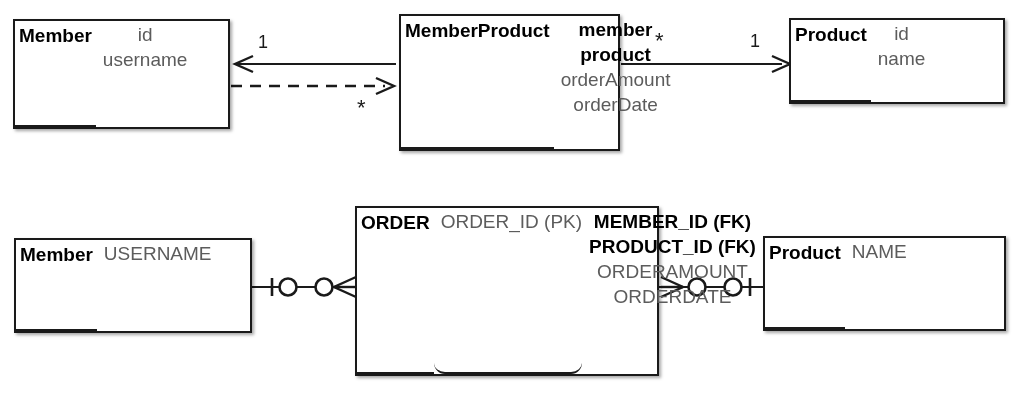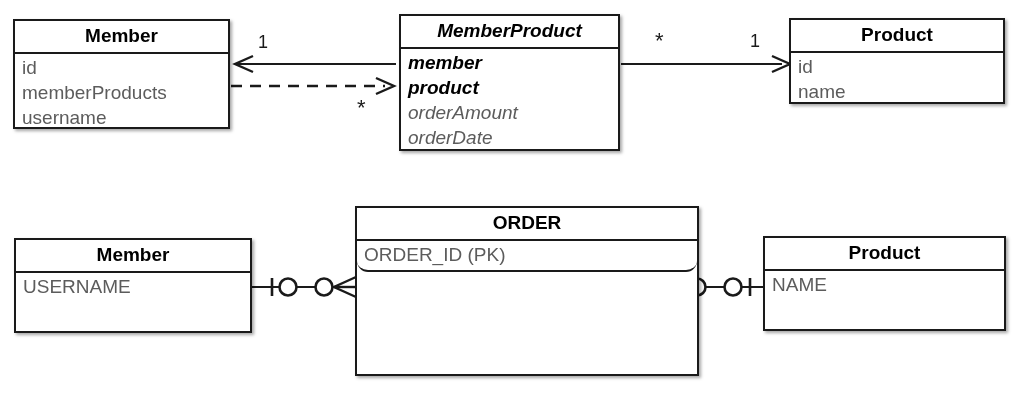--- a/index.html
+++ b/index.html
@@ -20,21 +20,21 @@
     width: 1018px;
     height: 412px;
   }
   .box {
     position: absolute;
     box-sizing: border-box;
     background: #ffffff;
     border: 2px solid #1a1a1a;
     box-shadow: 2px 2px 3px rgba(0,0,0,0.35);
     display: flex;
-    flex-direction: column;
+    flex-direction: row;
   }
   .box-title {
     text-align: center;
     font-weight: bold;
     color: #000000;
     font-size: 19px;
     line-height: 26px;
     padding: 2px 4px 3px 4px;
     border-bottom: 2px solid #1a1a1a;
     white-space: nowrap;
@@ -45,20 +45,21 @@
   .attr-group.divided {
     border-bottom: 2px solid #1a1a1a;
     border-radius: 11px;
   }
   .attr {
     font-size: 19px;
     line-height: 25px;
     color: #5c5c5c;
     padding-left: 7px;
     white-space: nowrap;
+    text-align: center;
   }
   .attr.bold {
     font-weight: bold;
     color: #000000;
   }
   .mult {
     position: absolute;
     font-size: 18px;
     color: #1a1a1a;
     line-height: 18px;
@@ -146,26 +147,25 @@
 <div class="mult star" style="left:357px; top:99px;">*</div>
 
 <div class="mult star" style="left:655px; top:32px;">*</div>
 
 <div class="mult" style="left:750px; top:32px;">1</div>
 
 <div class="box" style="left:13px; top:19px; width:217px; height:110px;">
   <div class="box-title">Member</div>
   <div class="attr-group">
     <div class="attr">id</div>
-    <div class="attr">memberProducts</div>
     <div class="attr">username</div>
   </div>
 </div>
 
-<div class="box" style="left:399px; top:14px; width:221px; height:137px;font-style:italic;">
+<div class="box" style="left:399px; top:14px; width:221px; height:137px;">
   <div class="box-title">MemberProduct</div>
   <div class="attr-group">
     <div class="attr bold">member</div>
     <div class="attr bold">product</div>
     <div class="attr">orderAmount</div>
     <div class="attr">orderDate</div>
   </div>
 </div>
 
 <div class="box" style="left:789px; top:18px; width:216px; height:86px;">
@@ -176,25 +176,31 @@
   </div>
 </div>
 
 <div class="box" style="left:14px; top:238px; width:238px; height:95px;">
   <div class="box-title">Member</div>
   <div class="attr-group">
     <div class="attr">USERNAME</div>
   </div>
 </div>
 
-<div class="box" style="left:355px; top:206px; width:344px; height:170px;">
+<div class="box" style="left:355px; top:206px; width:304px; height:170px;">
   <div class="box-title">ORDER</div>
   <div class="attr-group divided">
     <div class="attr">ORDER_ID (PK)</div>
   </div>
+  <div class="attr-group">
+    <div class="attr bold">MEMBER_ID (FK)</div>
+    <div class="attr bold">PRODUCT_ID (FK)</div>
+    <div class="attr">ORDERAMOUNT</div>
+    <div class="attr">ORDERDATE</div>
+  </div>
 </div>
 
 <div class="box" style="left:763px; top:236px; width:243px; height:95px;">
   <div class="box-title">Product</div>
   <div class="attr-group">
     <div class="attr">NAME</div>
   </div>
 </div>
 
 </body></html>

